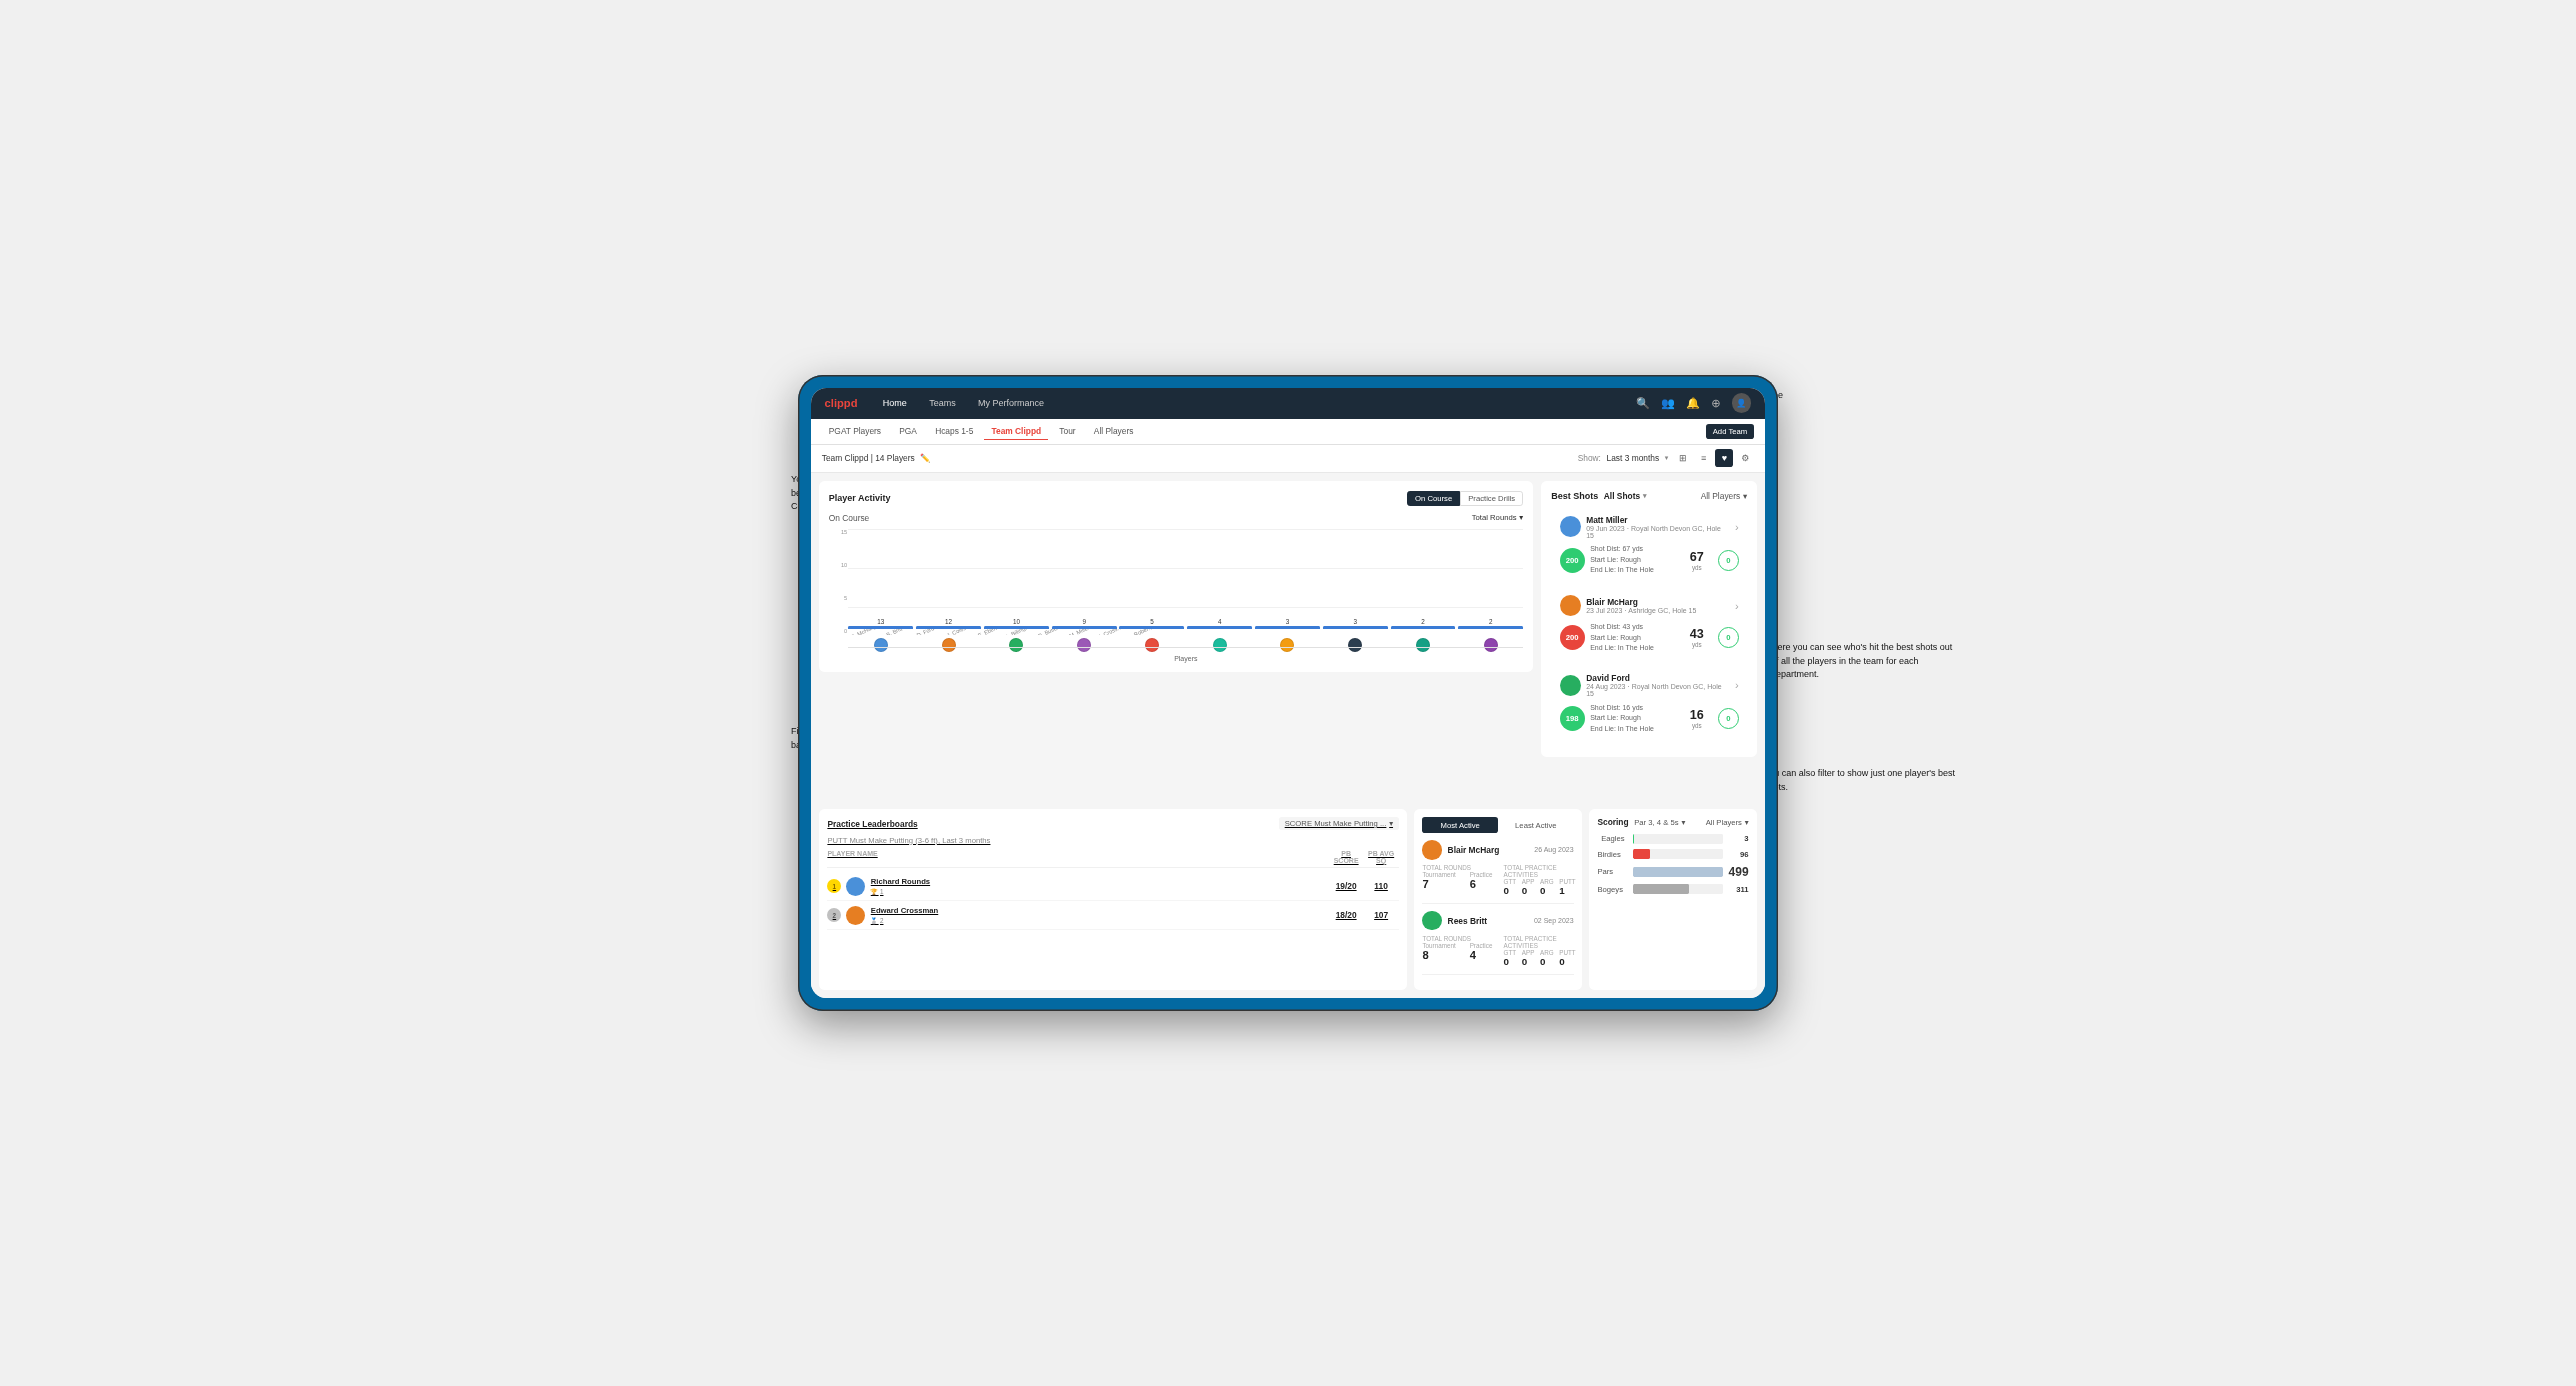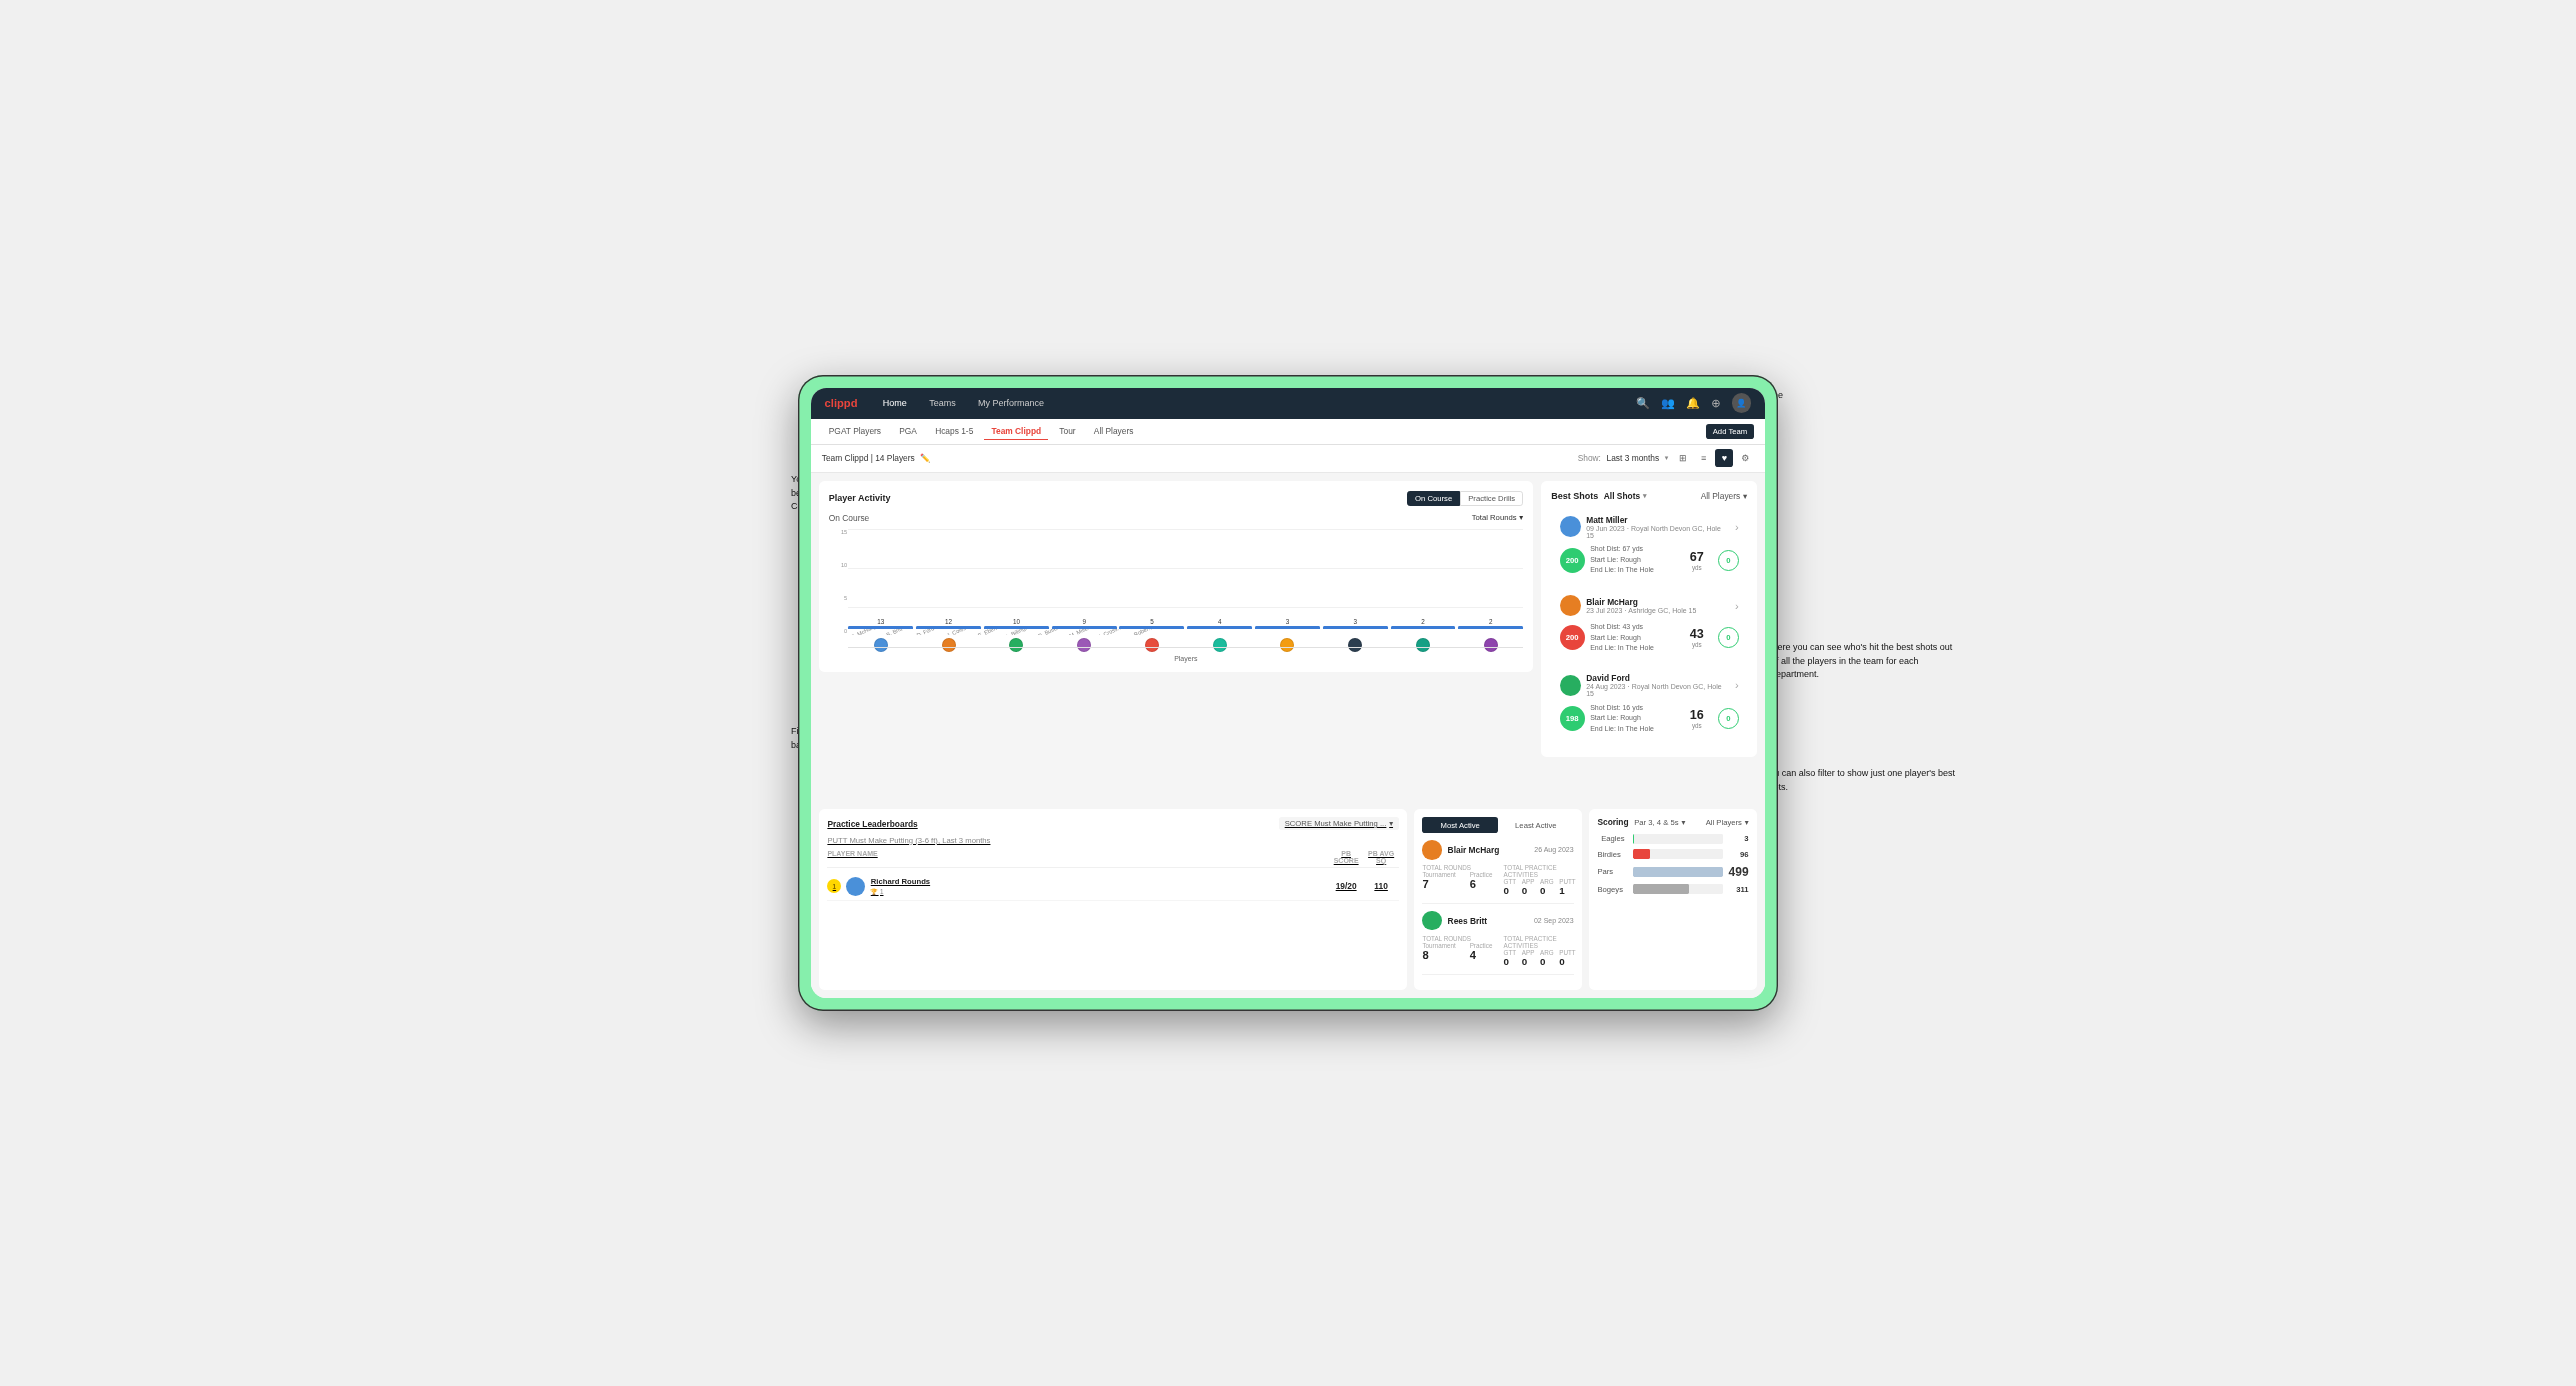--- a/index.html
+++ b/index.html
@@ -49,21 +49,21 @@
       max-width: 189px;
     }
     .annotation-right-2 {
       right: -182px;
       top: 392px;
       max-width: 196px;
     }
 
     
     .tablet-frame {
-      background: #86efac;
+      background: #0369a1;
       border-radius: 25px;
       padding: 12.6px;
       box-shadow: 0 14px 42px rgba(0,0,0,0.4), inset 0 0 0 1.4px #333;
       margin: 0 auto;
       position: relative;
     }
 
     .tablet-screen {
       background: #fff;
       border-radius: 15.4px;
@@ -853,20 +853,30 @@
             <div class="lb-rank gold">1</div>
             <div class="lb-avatar" style="background:#4a90d9;"></div>
             <div style="flex:1;">
               <div class="lb-name">Richard Rounds</div>
               <div class="lb-badge">🏆 <span>1</span></div>
             </div>
             <div class="lb-score">19/20</div>
             <div class="lb-avg">110</div>
           </div>
 
+          <div class="leaderboard-row">
+            <div class="lb-rank silver">2</div>
+            <div class="lb-avatar" style="background:#e67e22;"></div>
+            <div style="flex:1;">
+              <div class="lb-name">Edward Crossman</div>
+              <div class="lb-badge">🥈 <span>2</span></div>
+            </div>
+            <div class="lb-score">18/20</div>
+            <div class="lb-avg">107</div>
+          </div>
         </div>
 
         <div class="active-panel">
           <div class="active-tabs">
             <div class="active-tab active">Most Active</div>
             <div class="active-tab">Least Active</div>
           </div>
 
           <div class="active-player-card">
             <div class="active-player-header">

